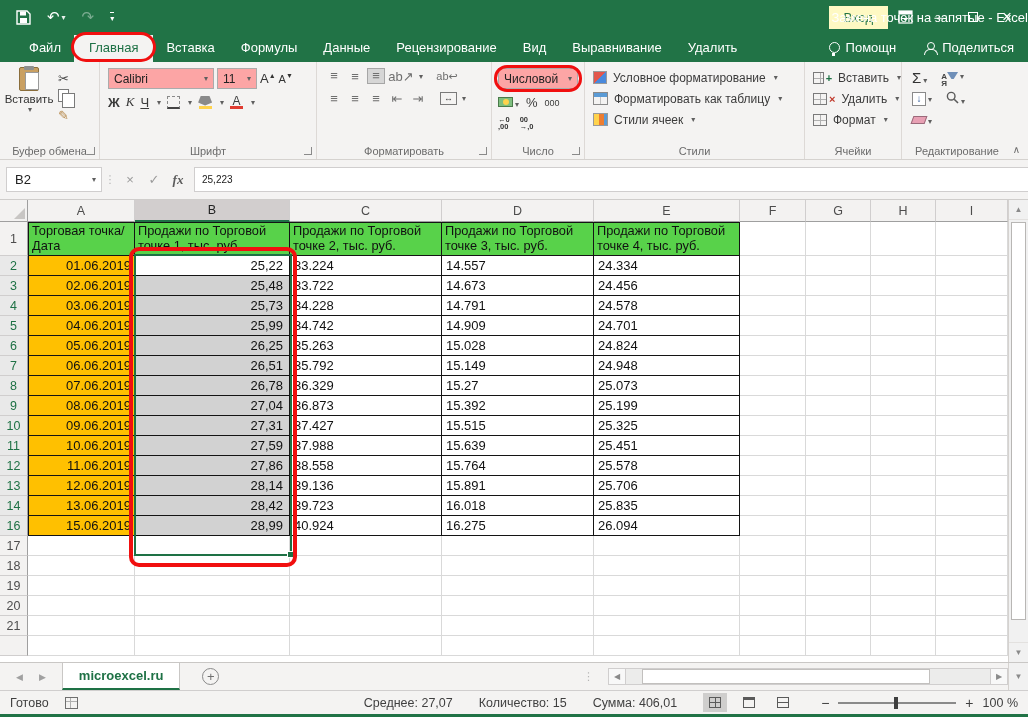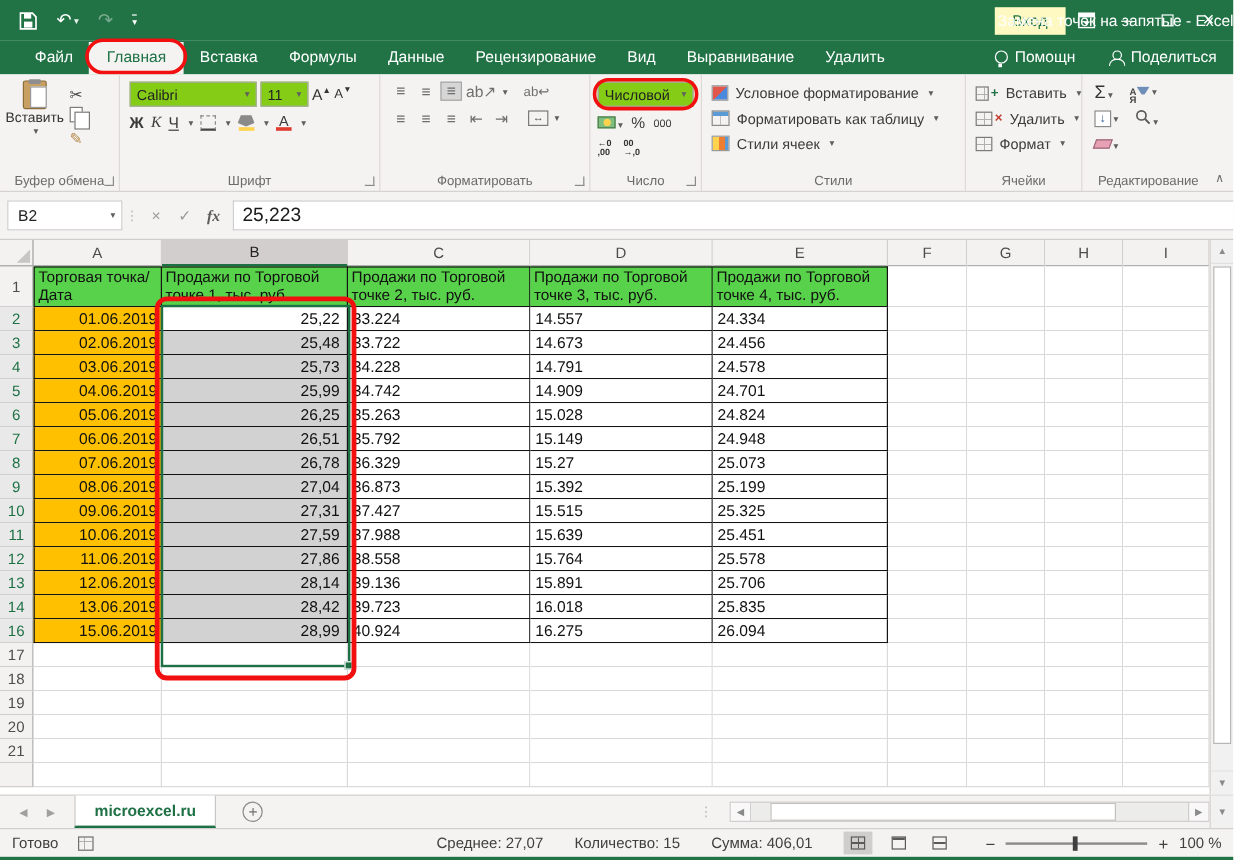--- a/index.html
+++ b/index.html
@@ -33,21 +33,21 @@
   .person{width:12px;height:12px;position:relative;display:inline-block}
   .person::before{content:"";position:absolute;left:3px;top:0;width:6px;height:6px;border:1.3px solid #fff;border-radius:50%}
   .person::after{content:"";position:absolute;left:0;bottom:-1px;width:12px;height:5px;border:1.3px solid #fff;border-bottom:none;border-radius:6px 6px 0 0}
 
   
   .ribbon{height:98px;background:#f4f3f2;border-bottom:1px solid #d5d2cf;display:flex;font-size:12px;color:#3b3b3b;position:relative}
   .rgroup{position:relative;border-right:1px solid #ddd9d6;height:100%;flex-shrink:0}
   .glabel{position:absolute;bottom:2px;left:0;right:0;text-align:center;font-size:11px;color:#6b6b6b;white-space:nowrap}
   .launcher{position:absolute;bottom:4px;right:4px;width:8px;height:8px;border-right:1px solid #8a8a8a;border-bottom:1px solid #8a8a8a}
   .dd9{font-size:8px;color:#5f5f5f;margin-left:2px}
-  .combo{background:#84cc16;border:1px solid #ababab;height:21px;display:flex;align-items:center;padding:0 5px;font-size:12px;color:#222}
+  .combo{background:#fca5a5;border:1px solid #ababab;height:21px;display:flex;align-items:center;padding:0 5px;font-size:12px;color:#222}
   .combo .dd9{margin-left:auto}
   
   .g-clip{width:100px;display:flex;padding:5px 2px 0 6px;gap:6px}
   .pastebtn{width:46px;display:flex;flex-direction:column;align-items:center;font-size:11.5px;color:#333}
   .clipicon{width:20px;height:24px;background:#c9a063;border:1px solid #8a6d3b;border-radius:2px;position:relative;margin-bottom:2px}
   .clipicon::before{content:"";position:absolute;left:4px;top:-2px;width:10px;height:4px;background:#8f8f8f;border-radius:1px}
   .clipicon::after{content:"";position:absolute;left:5px;top:4px;width:12px;height:16px;background:#fff;border:1px solid #9a9a9a}
   .clipmini{display:flex;flex-direction:column;gap:3px;padding-top:4px;font-size:13px;color:#4a4a4a}
   .copyic{width:11px;height:13px;border:1px solid #7a7a7a;background:#fff;position:relative;display:inline-block}
   .copyic::after{content:"";position:absolute;left:3px;top:3px;width:11px;height:13px;border:1px solid #7a7a7a;background:#fff}
@@ -105,21 +105,21 @@
   .eraser{width:14px;height:8px;background:#e8a0b4;border:1px solid #9a6a7a;transform:skewX(-20deg);display:inline-block}
   .collapse{position:absolute;right:8px;bottom:4px;color:#6b6b6b;font-size:10px}
 
   
   .fbar{height:40px;background:#f4f3f2;display:flex;align-items:center;border-bottom:1px solid #cfcdcb;padding-left:6px}
   .namebox{width:96px;height:25px;background:#fff;border:1px solid #d0cece;display:flex;align-items:center;font-size:13px;color:#222;padding-left:8px}
   .namebox .dd9{margin-left:auto;margin-right:5px}
   .fsplit{width:16px;text-align:center;color:#b5b5b5;font-size:11px}
   .fbtn{width:24px;text-align:center;color:#9a9a9a;font-size:13px}
   .fx{font-style:italic;font-family:"Liberation Serif",serif;color:#5c5c5c;font-weight:bold}
-  .finput{flex:1;height:25px;background:#fff;border:1px solid #d0cece;border-right:none;display:flex;align-items:center;font-size:16px;color:#1a1a1a;padding-left:7px;margin-left:4px}
+  .finput{flex:1;height:25px;background:#fff;border:1px solid #d0cece;border-right:none;display:flex;align-items:center;font-size:10px;color:#1a1a1a;padding-left:7px;margin-left:4px}
 
   
   .gridwrap{position:relative;height:462px;background:#fff;overflow:hidden}
   table{border-collapse:separate;border-spacing:0;table-layout:fixed;width:1008px}
   td{height:20px;font-size:13px;overflow:hidden;white-space:nowrap;padding:0;color:#111}
   .corner{background:#f3f2f1;border-right:1px solid #9f9f9f;border-bottom:1px solid #9f9f9f;position:relative}
   .corner::after{content:"";position:absolute;right:2px;bottom:2px;border-style:solid;border-width:0 0 11px 11px;border-color:transparent transparent #c8c6c4 transparent}
   .ch{background:#f3f2f1;border-right:1px solid #d0cece;border-bottom:1px solid #9f9f9f;text-align:center;font-size:12.5px;color:#4d4d4d}
   .ch.sel{background:#d2cece;border-bottom:2px solid #1e7145;color:#222}
   .rh{background:#f3f2f1;border-right:1px solid #9f9f9f;border-bottom:1px solid #d0cece;text-align:center;font-size:12.5px;color:#4d4d4d}

